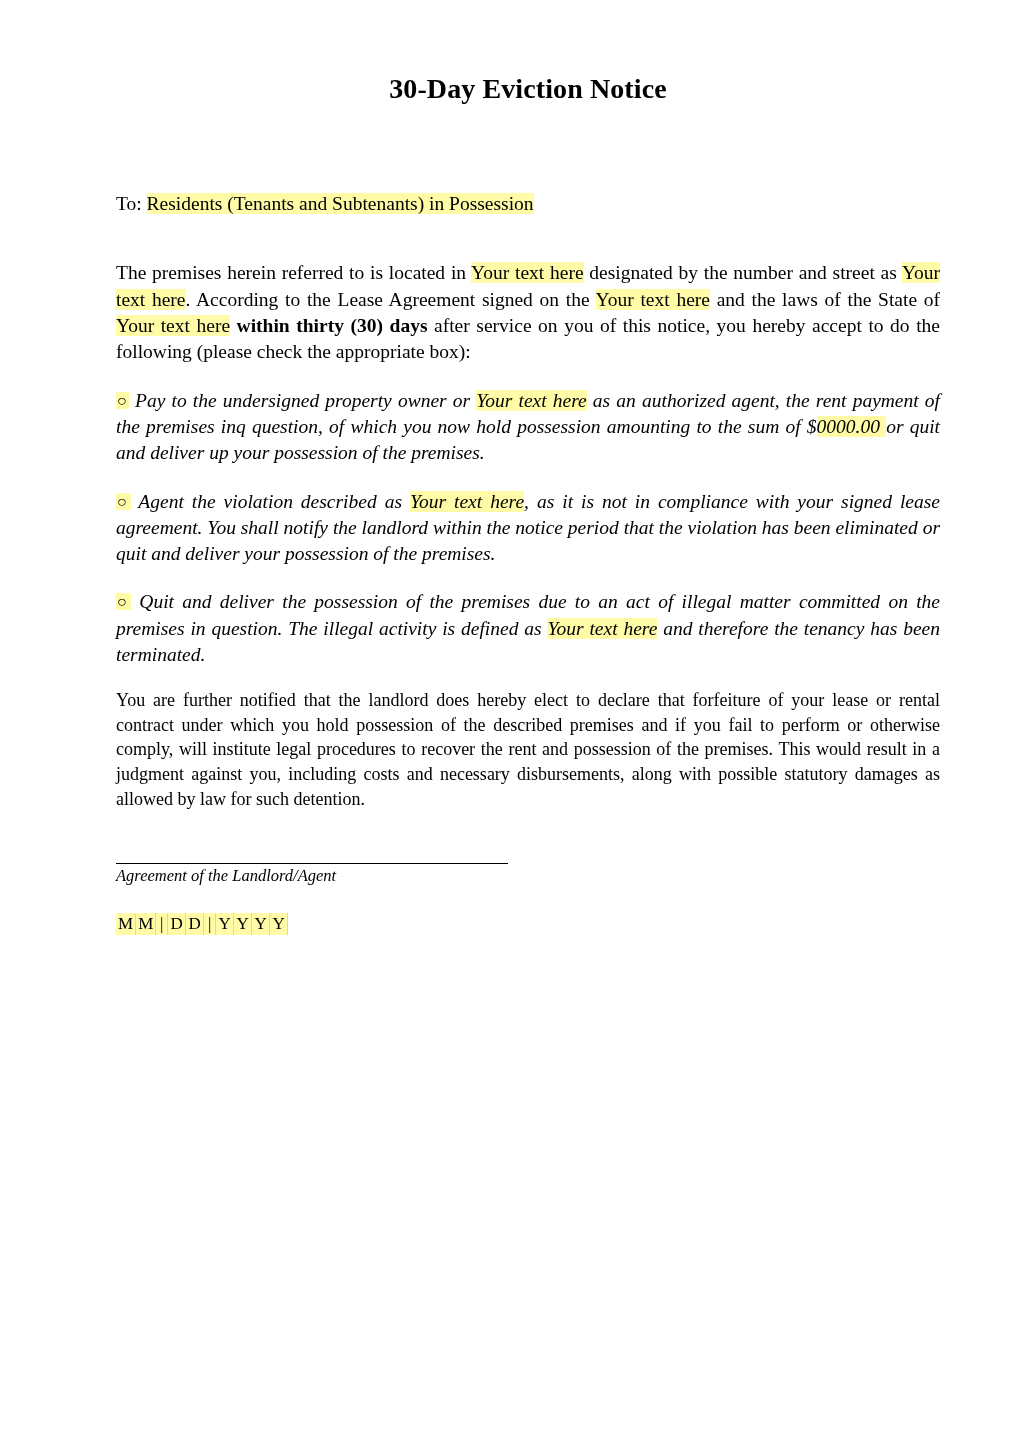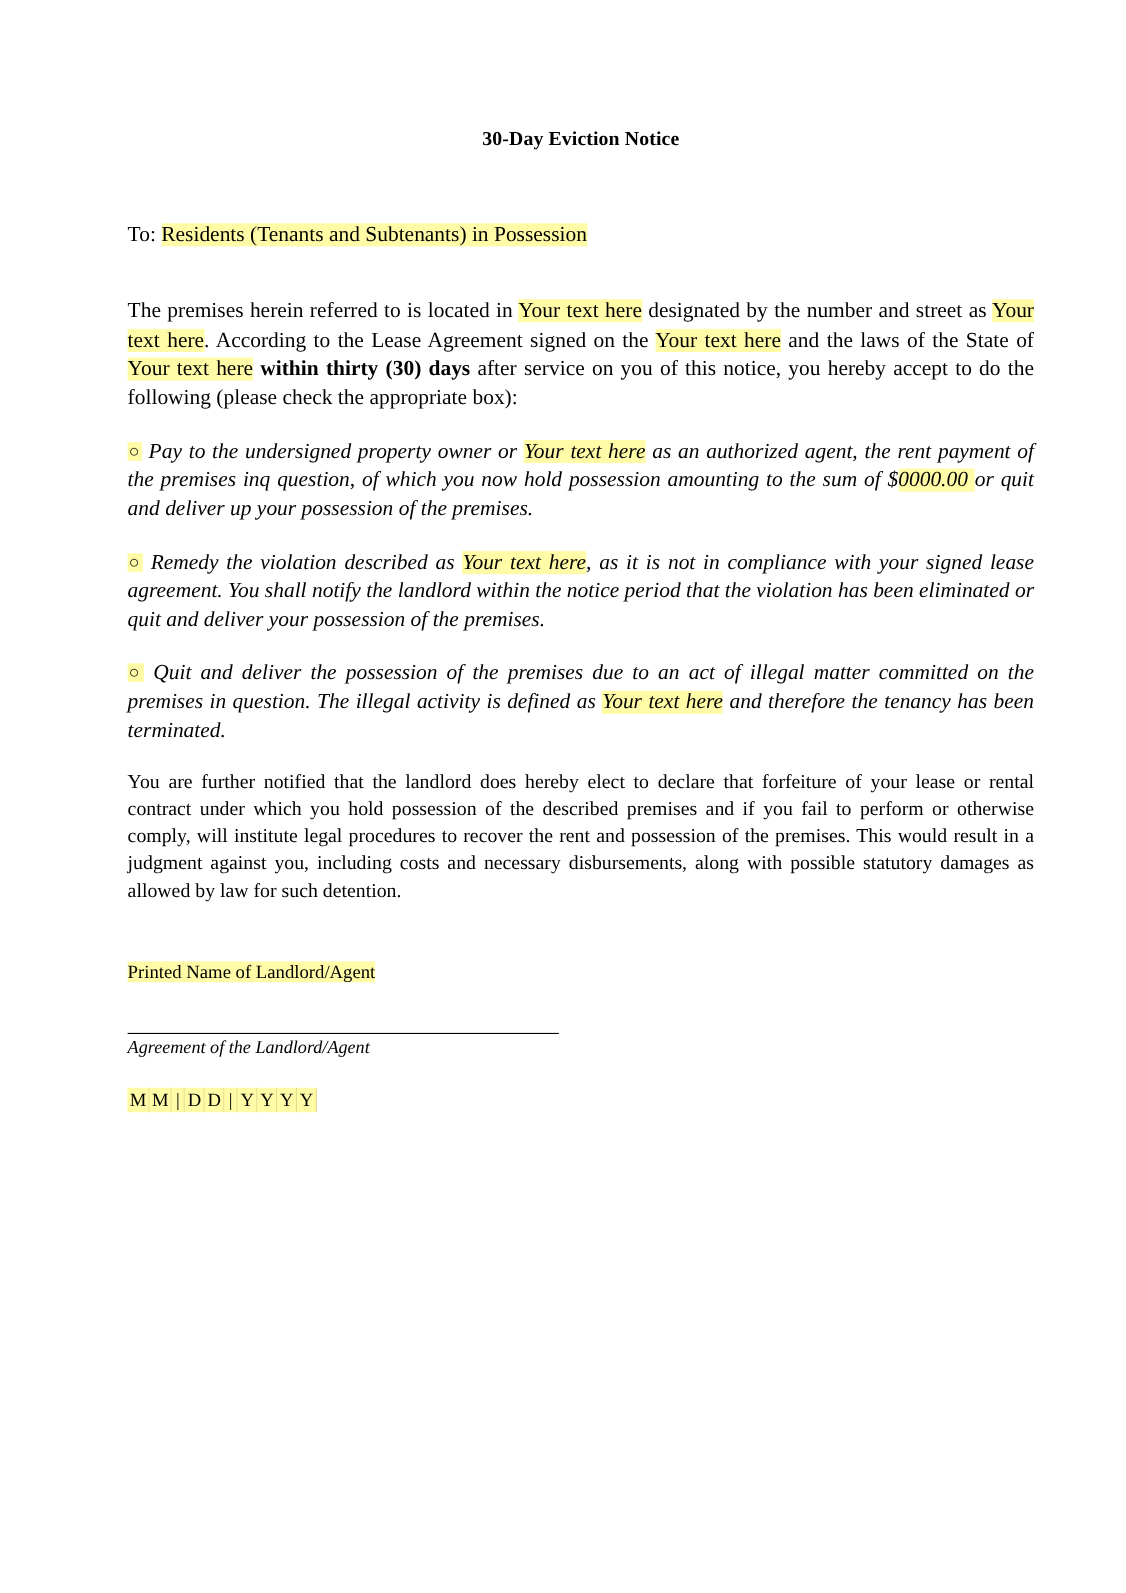--- a/index.html
+++ b/index.html
@@ -22,32 +22,32 @@
   }
   .content {
     position: absolute;
     left: 116px;
     top: 0;
     width: 824px;
   }
 
   .doc-title {
     text-align: center;
-    font-size: 18px;
+    font-size: 28px;
     font-weight: bold;
     letter-spacing: 0.1px;
-    margin: 16px;
-    padding-top: 100px;
+    margin: 0;
+    padding-top: 72px;
     line-height: 1.2;
   }
 
   .to-line {
     font-size: 19.5px;
     line-height: 1.32;
-    margin-top: 63px;
+    margin-top: 85px;
   }
 
   .para {
     font-size: 19.5px;
     line-height: 1.35;
     text-align: justify;
     margin-top: 44px;
   }
 
   .para.tight {
@@ -129,28 +129,27 @@
     <h1 class="doc-title">30-Day Eviction Notice</h1>
 
     <div class="to-line">
       <span>To: </span><span class="hl">Residents (Tenants and Subtenants) in Possession</span>
     </div>
 
     <p class="para"><span>The premises herein referred to is located in </span><span class="hl">Your text here</span><span> designated by the number and street as </span><span class="hl">Your text here</span><span>. According to the Lease Agreement signed on the </span><span class="hl">Your text here</span><span> and the laws of the State of </span><span class="hl">Your text here</span><span class="bold"> within thirty (30) days</span><span> after service on you of this notice, you hereby accept to do the following (please check the appropriate box):</span></p>
 
     <p class="para tight"><span class="bullet-mark">○</span><span> Pay to the undersigned property owner or </span><span class="hl">Your text here</span><span> as an authorized agent, the rent payment of the premises inq question, of which you now hold possession amounting to the sum of $</span><span class="hl">0000.00 </span><span>or quit and deliver up your possession of the premises.</span></p>
 
-    <p class="para tight"><span class="bullet-mark">○</span><span> Remedy the violation described as </span><span class="hl">Your text here</span><span>, as it is not in compliance with your signed lease agreement. You shall notify the landlord within the notice period that the violation has been eliminated or quit and deliver your possession of the premises.</span></p>
+    <p class="para tight"><span class="bullet-mark">○</span><span> Agent the violation described as </span><span class="hl">Your text here</span><span>, as it is not in compliance with your signed lease agreement. You shall notify the landlord within the notice period that the violation has been eliminated or quit and deliver your possession of the premises.</span></p>
 
     <p class="para tight"><span class="bullet-mark">○</span><span> Quit and deliver the possession of the premises due to an act of illegal matter committed on the premises in question. The illegal activity is defined as </span><span class="hl">Your text here</span><span> and therefore the tenancy has been terminated.</span></p>
 
     <p class="closing">You are further notified that the landlord does hereby elect to declare that forfeiture of your lease or rental contract under which you hold possession of the described premises and if you fail to perform or otherwise comply, will institute legal procedures to recover the rent and possession of the premises. This would result in a judgment against you, including costs and necessary disbursements, along with possible statutory damages as allowed by law for such detention.</p>
 
     <div class="sig-block">
-      <div class="printed-name"><span class="hl">Printed Name of Landlord/Agent</span></div>
 
       <div class="sig-line"></div>
       <div class="sig-caption">Agreement of the Landlord/Agent</div>
 
       <div class="date-row">
         <span class="date-cell">M</span>
         <span class="date-cell">M</span>
         <span class="date-cell sep">|</span>
         <span class="date-cell">D</span>
         <span class="date-cell">D</span>

